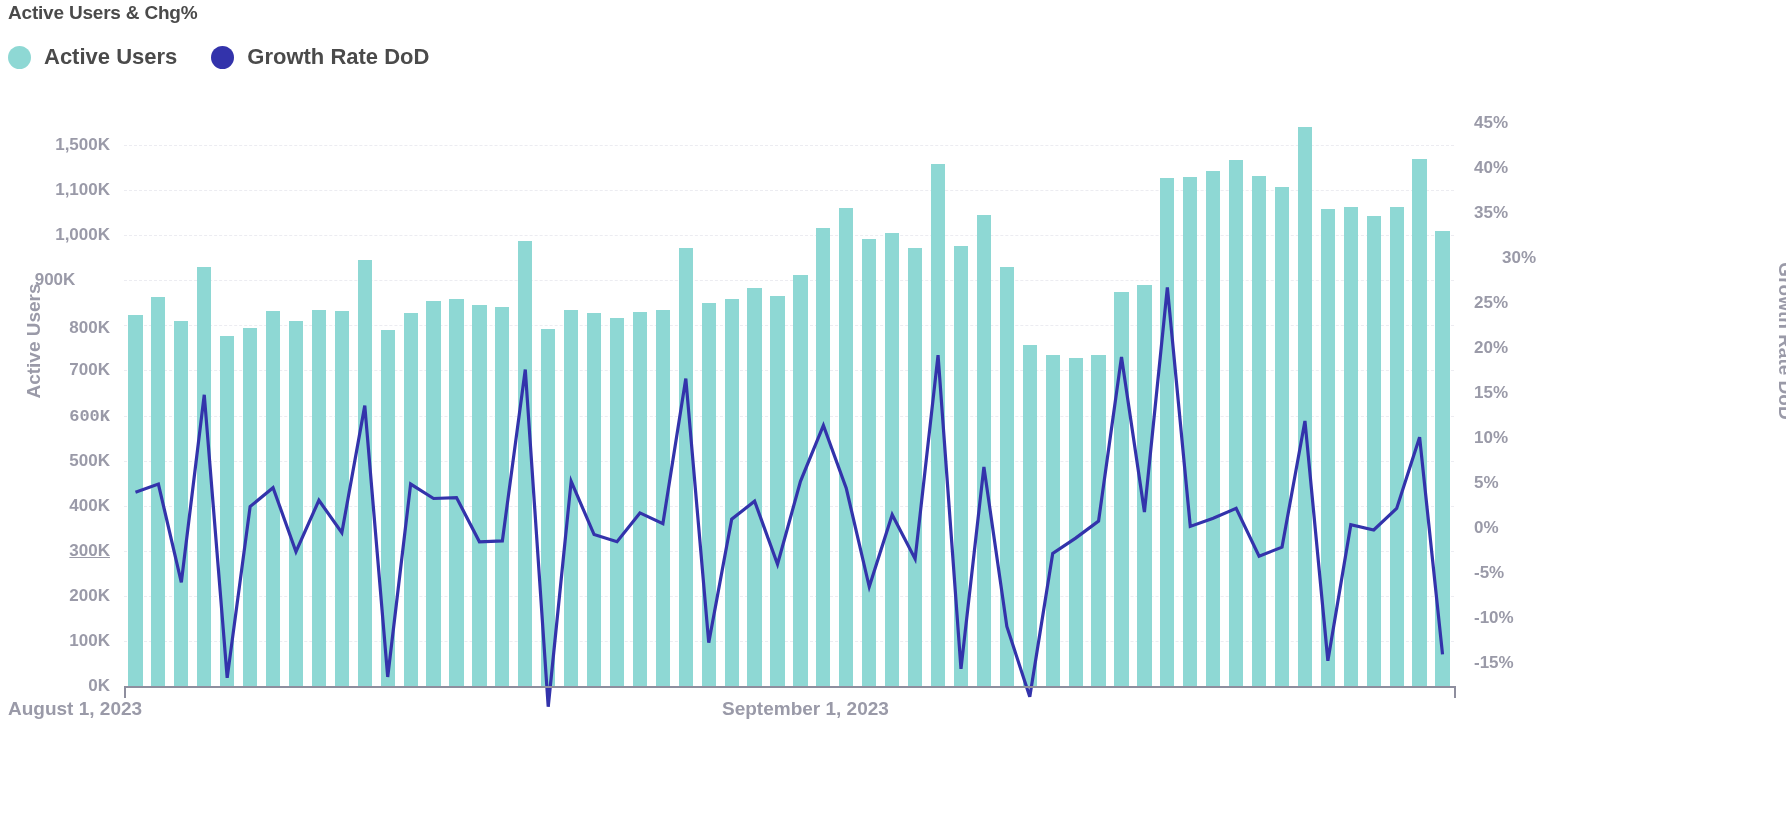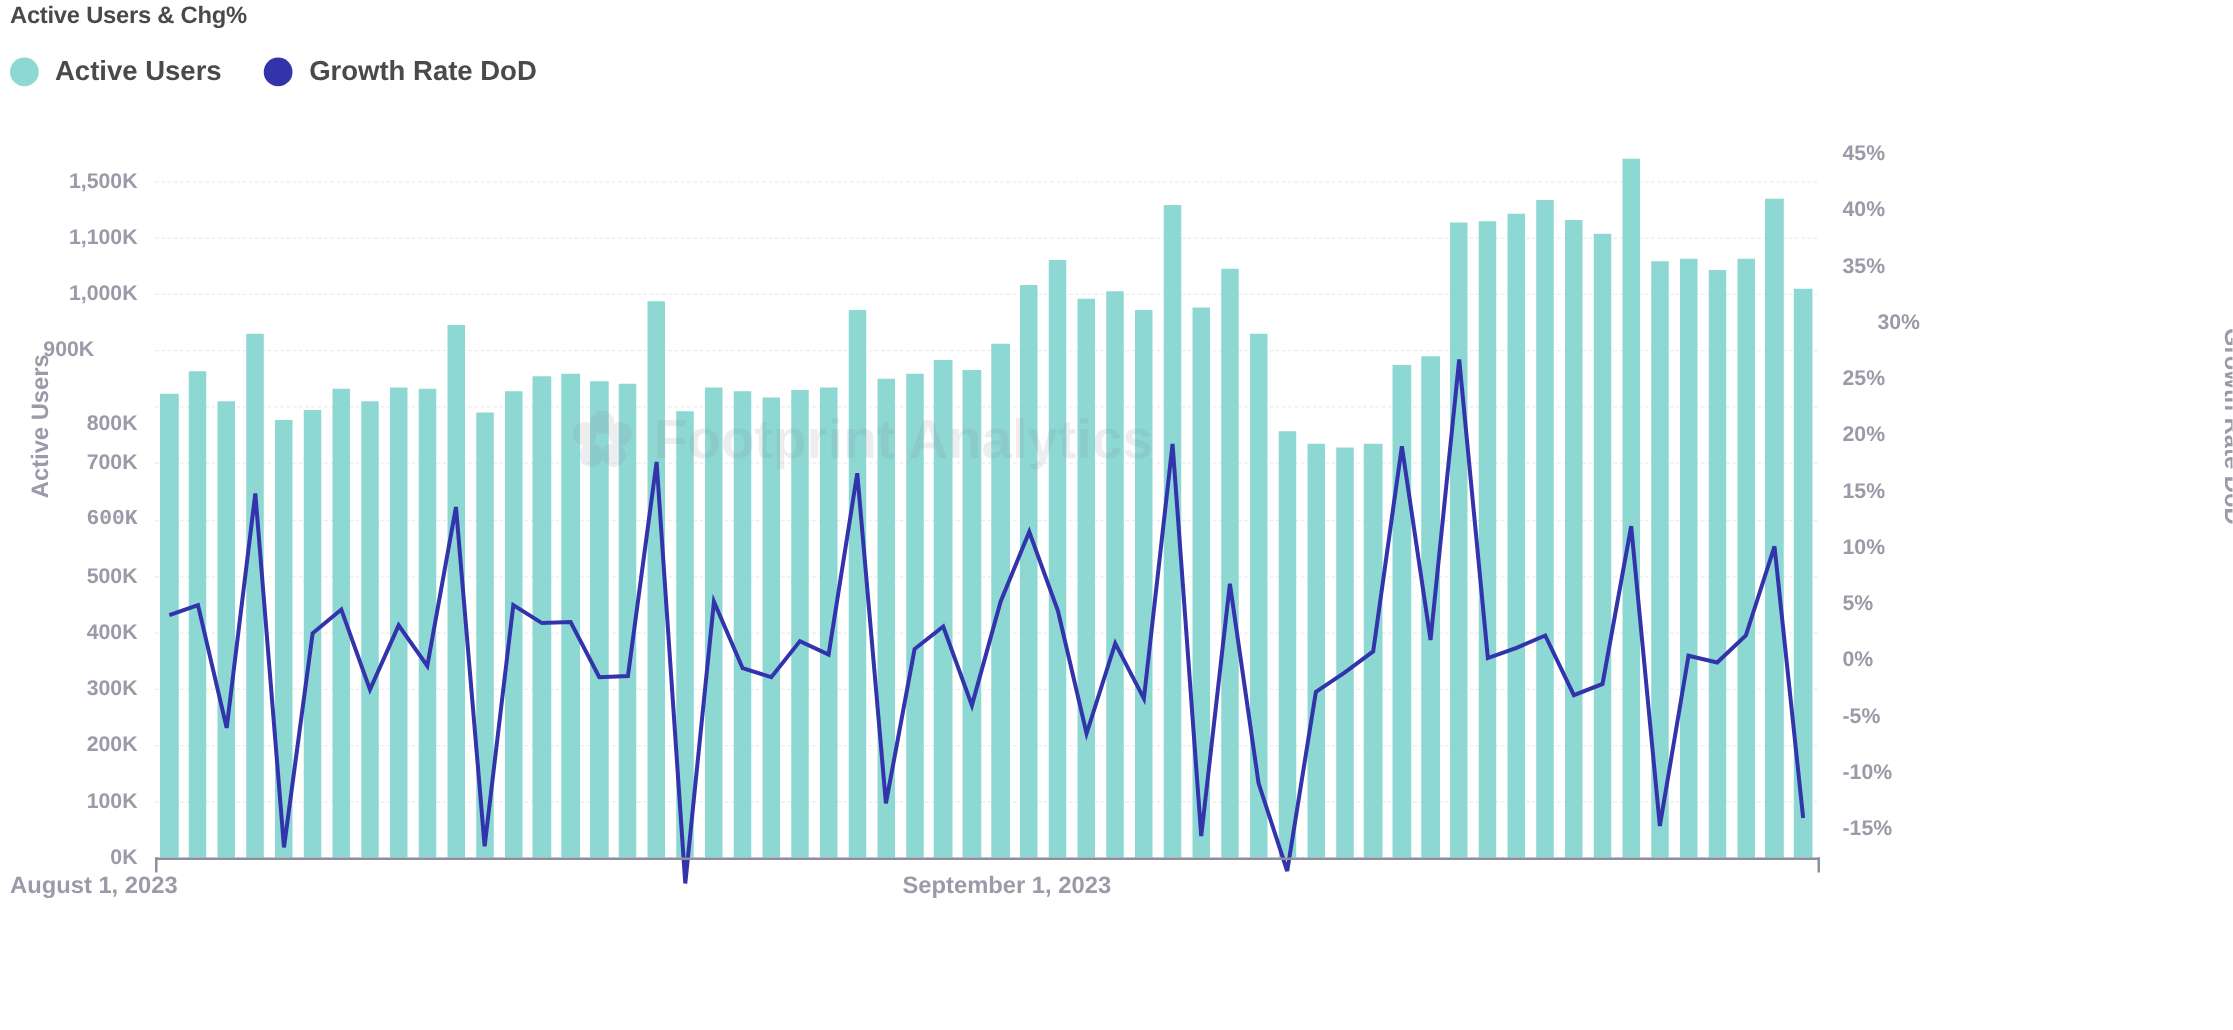--- a/index.html
+++ b/index.html
@@ -119,26 +119,26 @@
   </div>
 
   <div class="axis-title-left">Active Users</div>
   <div class="axis-title-right">Growth Rate DoD</div>
 
   <div id="y-left-labels">
       <div class="ylabel-left" style="top: 145.077px;">1,500K</div>
       <div class="ylabel-left" style="top: 190.154px;">1,100K</div>
       <div class="ylabel-left" style="top: 235.231px;">1,000K</div>
       <div class="ylabel-left" style="top: 280.308px; text-align: center;">900K</div>
-      <div class="ylabel-left" style="top: 339px; padding-left: 13px;">800K</div>
+      <div class="ylabel-left" style="top: 328px; padding-left: 13px;">800K</div>
       <div class="ylabel-left" style="top: 370.462px;">700K</div>
       <div class="ylabel-left" style="top: 415.538px; font-family: Liberation Mono, monospace;">600K</div>
       <div class="ylabel-left" style="top: 460.615px;">500K</div>
       <div class="ylabel-left" style="top: 505.692px;">400K</div>
-      <div class="ylabel-left" style="top: 550.769px;">300K</div>
+      <div class="ylabel-left" style="top: 550.769px; text-decoration: underline;">300K</div>
       <div class="ylabel-left" style="top: 595.846px;">200K</div>
       <div class="ylabel-left" style="top: 640.923px; padding-left: 28px;">100K</div>
       <div class="ylabel-left" style="top: 686px;">0K</div>
     </div>
   <div id="y-right-labels">
       <div class="ylabel-right" style="top: 122.538px;">45%</div>
       <div class="ylabel-right" style="top: 167.615px;">40%</div>
       <div class="ylabel-right" style="top: 212.692px;">35%</div>
       <div class="ylabel-right" style="top: 257.769px; text-align: center;">30%</div>
       <div class="ylabel-right" style="top: 302.846px;">25%</div>
@@ -226,28 +226,18 @@
         <div class="bar" title=": 1043000" style="left: 1242.63px; width: 14.2172px; height: 470.152px; background: rgb(142, 216, 212);"></div>
         <div class="bar" title=": 1063000" style="left: 1265.56px; width: 14.2172px; height: 479.168px; background: rgb(142, 216, 212);"></div>
         <div class="bar" title=": 1170000" style="left: 1288.49px; width: 14.2172px; height: 527.4px; background: rgb(142, 216, 212);"></div>
         <div class="bar" title=": 1010000" style="left: 1311.43px; width: 14.2172px; height: 455.277px; background: rgb(142, 216, 212);"></div>
       </div>
     <svg id="line-svg" preserveAspectRatio="none">
       <polyline id="line-path" fill="none" stroke-width="3.2" stroke-linejoin="miter" stroke-linecap="butt" points="11.47,392.17 34.40,384.06 57.33,482.32 80.26,294.80 103.19,577.89 126.12,406.59 149.05,387.66 171.98,451.67 194.91,400.28 217.84,432.74 240.78,305.62 263.71,576.98 286.64,384.06 309.57,398.48 332.50,397.58 355.43,441.75 378.36,440.85 401.29,269.56 424.22,606.74 447.16,381.35 470.09,434.54 493.02,441.75 515.95,412.90 538.88,423.72 561.81,278.58 584.74,542.73 607.67,419.22 630.60,401.18 653.53,464.29 676.47,381.35 699.40,325.46 722.33,388.56 745.26,486.83 768.19,414.71 791.12,458.88 814.05,255.14 836.98,568.87 859.91,366.93 882.84,526.50 905.78,596.82 928.71,453.47 951.64,438.15 974.57,421.02 997.50,256.94 1020.43,412.00 1043.36,187.52 1066.29,426.43 1089.22,418.31 1112.16,408.40 1135.09,456.18 1158.02,447.16 1180.95,320.95 1203.88,560.76 1226.81,424.62 1249.74,430.03 1272.67,408.40 1295.60,337.18 1318.53,554.45" stroke="#3333ab"></polyline>
     </svg>
   </div>
 
-  <div id="watermark">
-    <svg width="54" height="54" viewBox="0 0 54 54">
-      <circle cx="27" cy="13" r="9.5" fill="#7a7a90"></circle>
-      <circle cx="41" cy="22" r="9.5" fill="#7a7a90"></circle>
-      <circle cx="36" cy="39" r="9.5" fill="#7a7a90"></circle>
-      <circle cx="18" cy="39" r="9.5" fill="#7a7a90"></circle>
-      <circle cx="13" cy="22" r="9.5" fill="#7a7a90"></circle>
-    </svg>
-    <span class="wm-text">Footprint Analytics</span>
-  </div>
 
   <div class="xaxis-line"></div>
   <div class="xtick-label" id="xtick-0" style="left:8px;">August 1, 2023</div>
   <div class="xtick-label" id="xtick-1" style="left:722px;">September 1, 2023</div>
 
 </div>
 
 </body></html>

